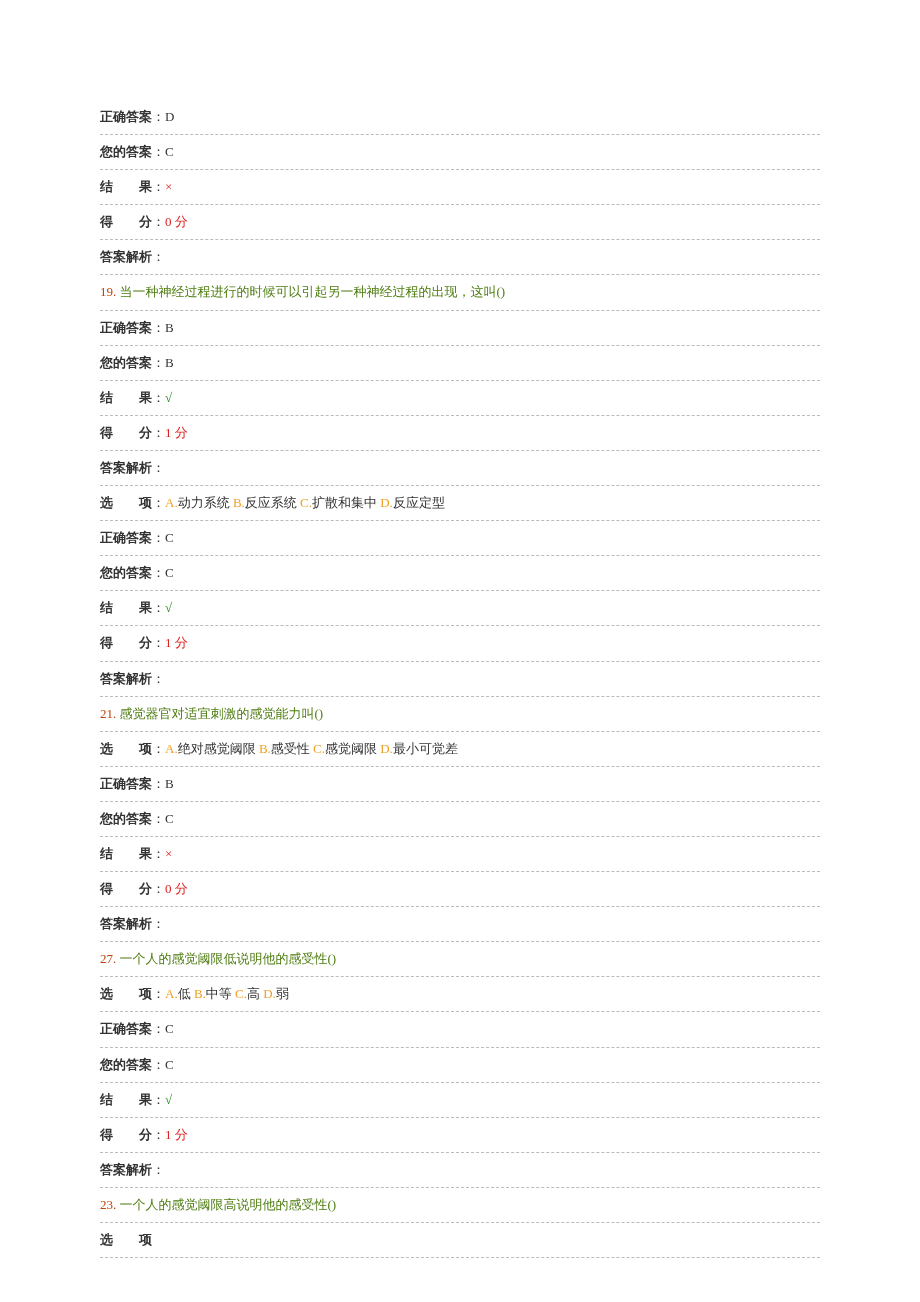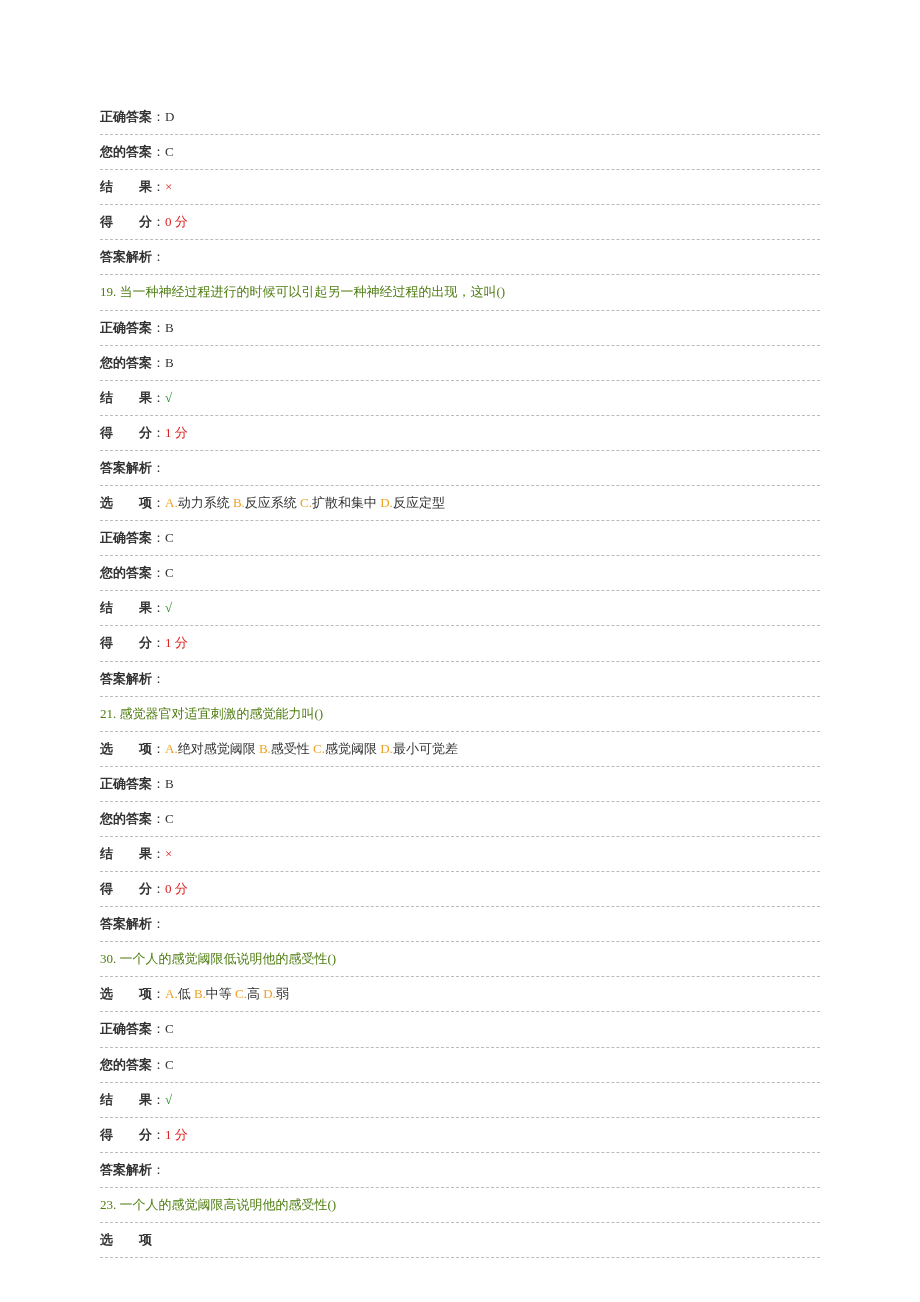--- a/index.html
+++ b/index.html
@@ -21,21 +21,21 @@
     line-height: 1.7;
   }
   .label-tight {
     display: inline-block;
     font-weight: bold;
   }
   .colon {
     letter-spacing: 0;
   }
   .qnum {
-    color: #4d7c0f;
+    color: #c2410c;
   }
   .qtext {
     color: #4d7c0f;
   }
   .opt-key {
     color: #f0a020;
   }
   .red {
     color: #d22;
   }
@@ -80,21 +80,21 @@
       <div class="row"><span class="label-tight">结　　果</span><span class="colon">：</span><span class="result-ok">√</span></div>
       <div class="row"><span class="label-tight">得　　分</span><span class="colon">：</span><span class="red">1</span><span class="red"> 分</span></div>
       <div class="row"><span class="label-tight">答案解析</span><span class="colon">：</span><span></span></div>
       <div class="row"><span class="qnum">21. </span><span class="qtext">感觉器官对适宜刺激的感觉能力叫()</span></div>
       <div class="row"><span class="label-tight">选　　项</span><span class="colon">：</span><span class="opt-key">A.</span><span>绝对感觉阈限 </span><span class="opt-key">B.</span><span>感受性 </span><span class="opt-key">C.</span><span>感觉阈限 </span><span class="opt-key">D.</span><span>最小可觉差 </span></div>
       <div class="row"><span class="label-tight">正确答案</span><span class="colon">：</span><span>B</span></div>
       <div class="row"><span class="label-tight">您的答案</span><span class="colon">：</span><span>C</span></div>
       <div class="row"><span class="label-tight">结　　果</span><span class="colon">：</span><span class="result-bad">×</span></div>
       <div class="row"><span class="label-tight">得　　分</span><span class="colon">：</span><span class="red">0</span><span class="red"> 分</span></div>
       <div class="row"><span class="label-tight">答案解析</span><span class="colon">：</span><span></span></div>
-      <div class="row"><span class="qnum">30. </span><span class="qtext">一个人的感觉阈限低说明他的感受性()</span></div>
+      <div class="row"><span class="qnum">27. </span><span class="qtext">一个人的感觉阈限低说明他的感受性()</span></div>
       <div class="row"><span class="label-tight">选　　项</span><span class="colon">：</span><span class="opt-key">A.</span><span>低 </span><span class="opt-key">B.</span><span>中等 </span><span class="opt-key">C.</span><span>高 </span><span class="opt-key">D.</span><span>弱 </span></div>
       <div class="row"><span class="label-tight">正确答案</span><span class="colon">：</span><span>C</span></div>
       <div class="row"><span class="label-tight">您的答案</span><span class="colon">：</span><span>C</span></div>
       <div class="row"><span class="label-tight">结　　果</span><span class="colon">：</span><span class="result-ok">√</span></div>
       <div class="row"><span class="label-tight">得　　分</span><span class="colon">：</span><span class="red">1</span><span class="red"> 分</span></div>
       <div class="row"><span class="label-tight">答案解析</span><span class="colon">：</span><span></span></div>
       <div class="row"><span class="qnum">23. </span><span class="qtext">一个人的感觉阈限高说明他的感受性()</span></div>
       <div class="row"><span class="label-tight">选　　项</span></div>
     </div>
 

